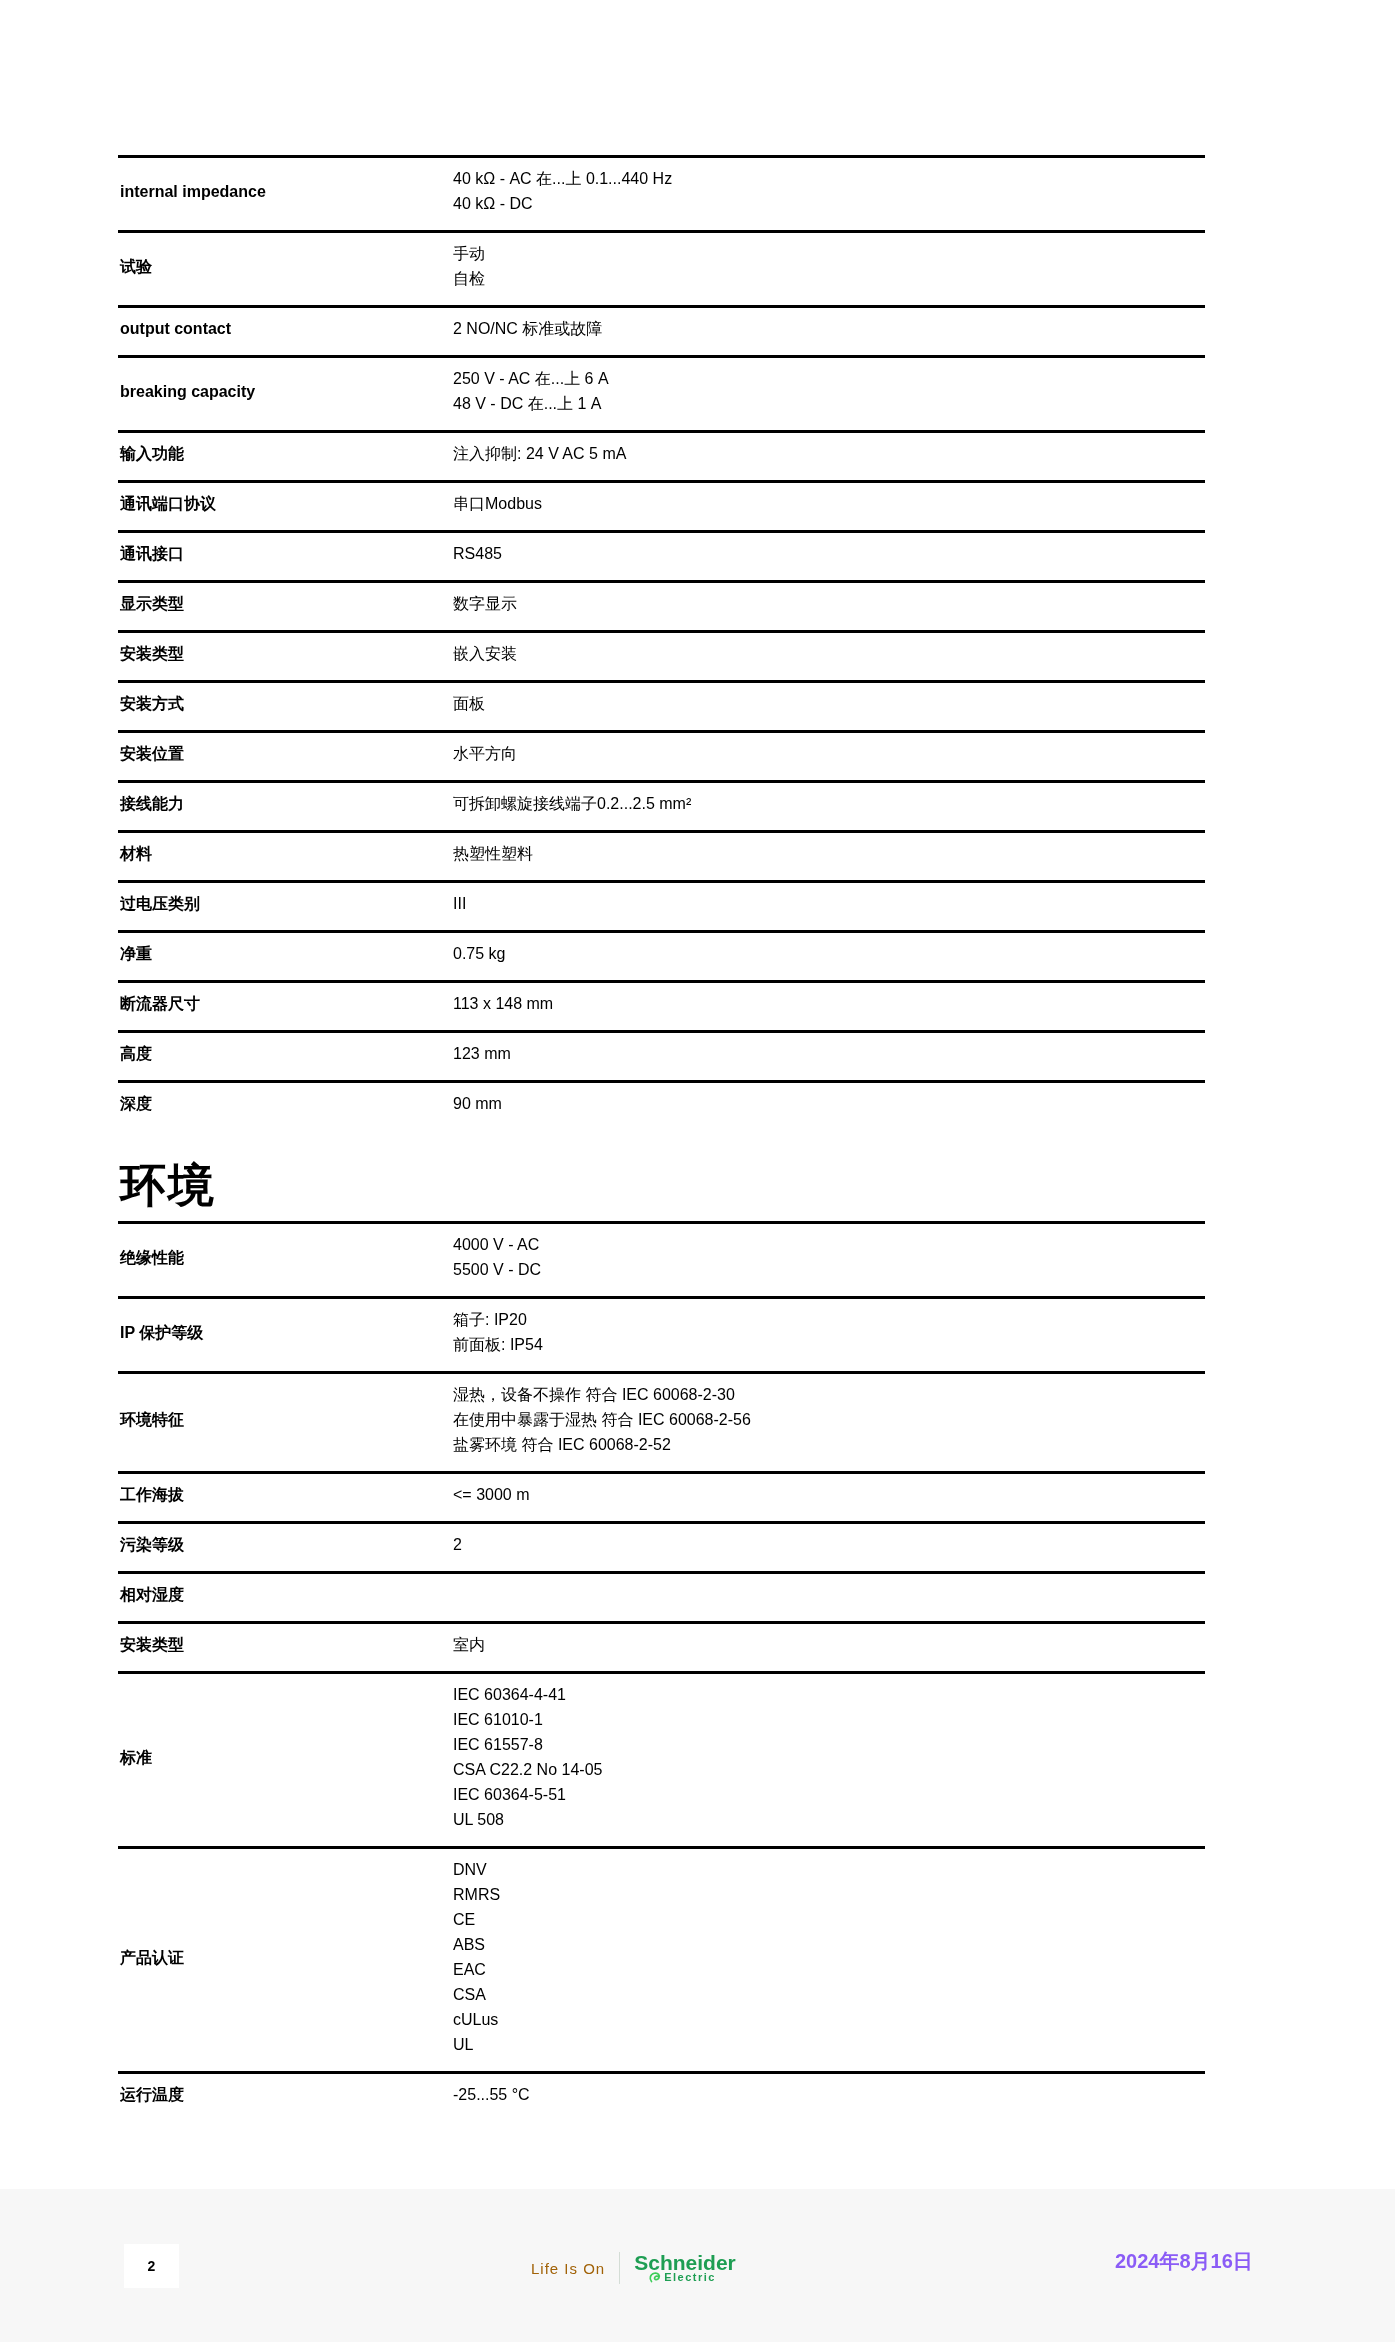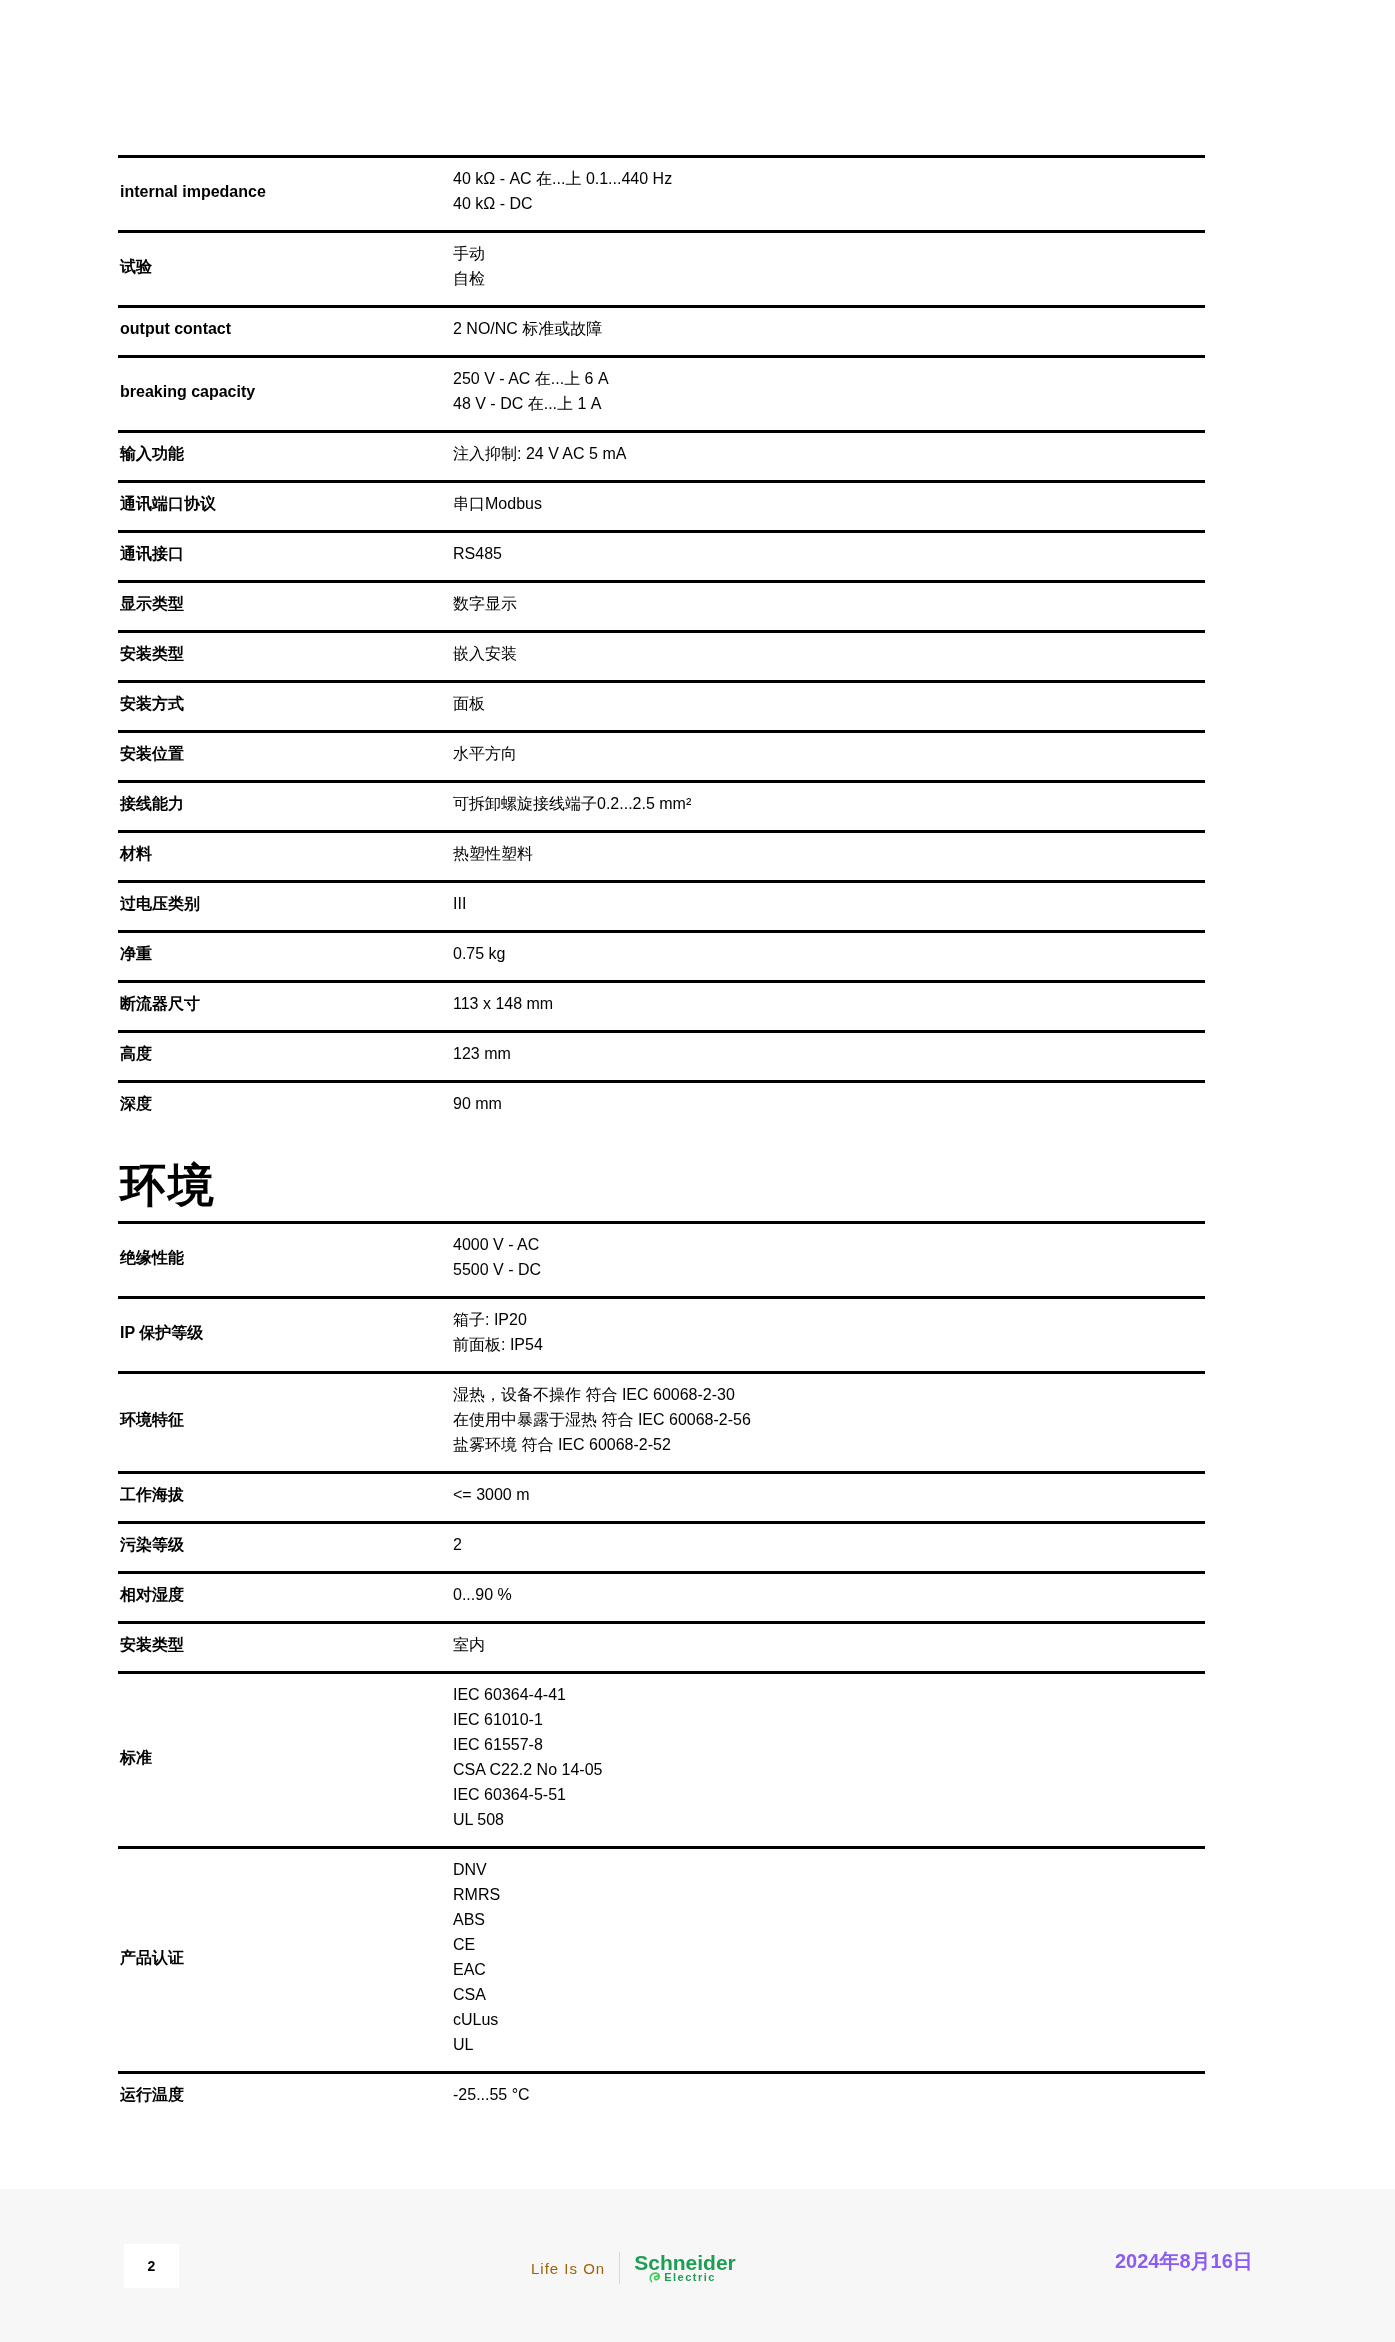--- a/index.html
+++ b/index.html
@@ -211,23 +211,20 @@
         </div>
       </div>
       <div class="spec-row">
         <div class="spec-label">污染等级</div>
         <div class="spec-values">
           <div class="spec-value-line">2</div>
         </div>
       </div>
       <div class="spec-row">
         <div class="spec-label">相对湿度</div>
-        <div class="spec-values">
-          <div class="spec-value-line">0...90 %</div>
-        </div>
       </div>
       <div class="spec-row">
         <div class="spec-label">安装类型</div>
         <div class="spec-values">
           <div class="spec-value-line">室内</div>
         </div>
       </div>
       <div class="spec-row">
         <div class="spec-label">标准</div>
         <div class="spec-values">
@@ -237,22 +234,22 @@
           <div class="spec-value-line">CSA C22.2 No 14-05</div>
           <div class="spec-value-line">IEC 60364-5-51</div>
           <div class="spec-value-line">UL 508</div>
         </div>
       </div>
       <div class="spec-row">
         <div class="spec-label">产品认证</div>
         <div class="spec-values">
           <div class="spec-value-line">DNV</div>
           <div class="spec-value-line">RMRS</div>
+          <div class="spec-value-line">CE</div>
           <div class="spec-value-line">ABS</div>
-          <div class="spec-value-line">CE</div>
           <div class="spec-value-line">EAC</div>
           <div class="spec-value-line">CSA</div>
           <div class="spec-value-line">cULus</div>
           <div class="spec-value-line">UL</div>
         </div>
       </div>
       <div class="spec-row">
         <div class="spec-label">运行温度</div>
         <div class="spec-values">
           <div class="spec-value-line">-25...55 °C</div>

